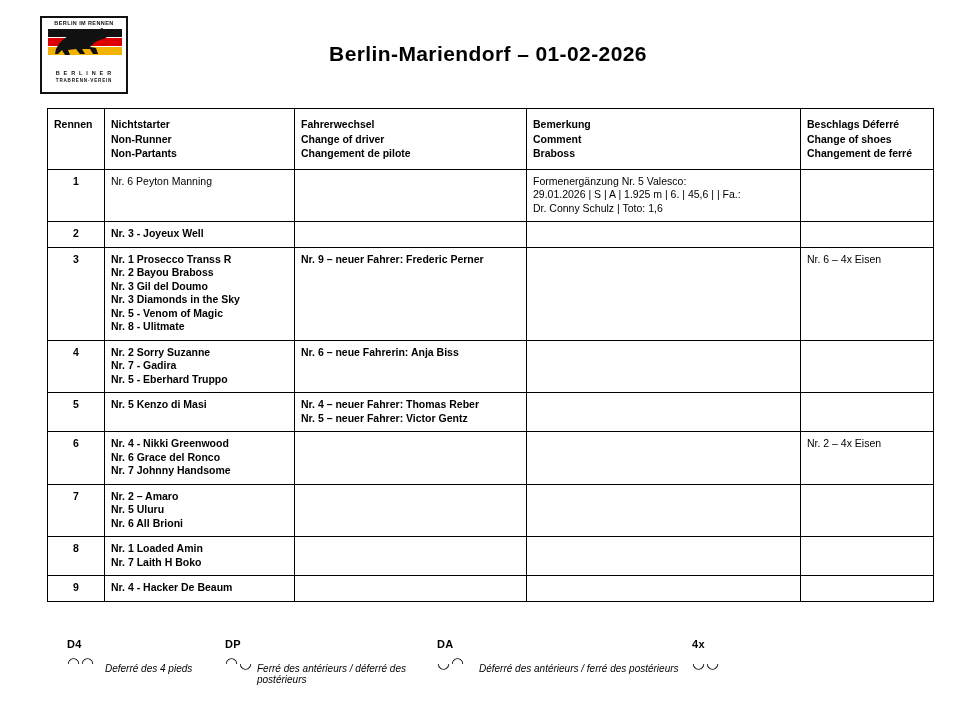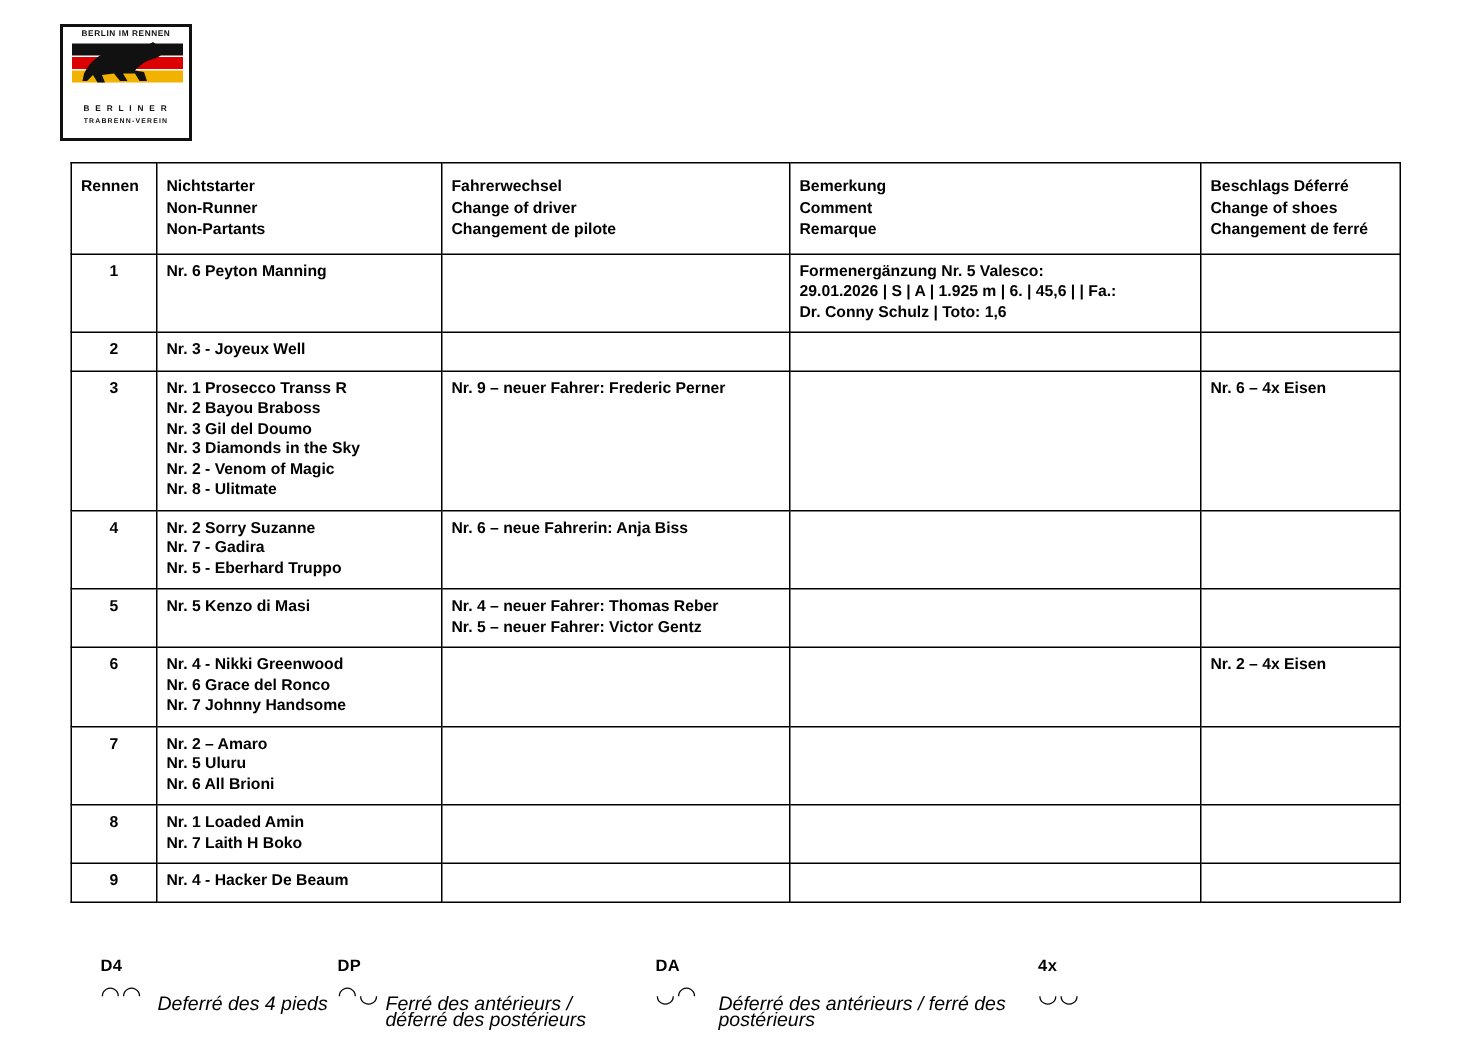--- a/index.html
+++ b/index.html
@@ -125,21 +125,21 @@
   .col-comment{ width: 274px; }
   .col-shoes  { width: 133px; }
 
   td.race-no {
     text-align: center;
     font-weight: bold;
     font-size: 10.5px;
     padding-top: 6px;
   }
   td.cell-bold { font-weight: bold; }
-  td.cell-reg  { font-weight: bold; }
+  td.cell-reg  { font-weight: normal; }
   .line { display: block; white-space: nowrap; }
 
   
   .legend {
     position: absolute;
     left: 47px;
     top: 638px;
     width: 890px;
     height: 62px;
   }
@@ -155,21 +155,21 @@
   .legend-glyph {
     font-size: 15px;
     line-height: 15px;
     letter-spacing: 1px;
     margin-top: 6px;
     font-family: "DejaVu Sans", sans-serif;
   }
   .legend-text {
     position: absolute;
     top: 25px;
-    font-size: 13px;
+    font-size: 10px;
     font-style: italic;
     line-height: 11px;
   }
   #leg0 { left: 20px; }
   #leg0 .legend-text { left: 38px; width: 130px; }
   #leg1 { left: 178px; }
   #leg1 .legend-text { left: 32px; width: 155px; }
   #leg2 { left: 390px; }
   #leg2 .legend-text { left: 42px; width: 230px; }
   #leg3 { left: 645px; }
@@ -189,20 +189,21 @@
         <div class="flag-stripe flag-gold"></div>
         <svg class="horse" viewBox="0 0 66 30">
           <path d="M4 22 C8 14 14 9 22 7 C28 5 34 6 40 5 C44 4 47 3 50 1 L54 4 L58 3 L57 8 C55 11 51 12 48 13 C44 14 41 17 38 20 L44 21 L46 27 L41 27 L38 22 L30 22 L33 27 L28 27 L24 22 L16 23 L18 28 L13 28 L10 23 L6 27 L3 27 Z" fill="#111111"></path>
         </svg>
       </div>
       <div class="logo-bottom">
         <div>B E R L I N E R</div>
         <div class="small">TRABRENN-VEREIN</div>
       </div>
     </div>
+    <div class="doc-title">Berlin-Mariendorf – 01-02-2026</div>
   </div>
 
   <div class="table-wrap">
     <table class="sheet">
       <colgroup>
         <col class="col-race">
           <col class="col-nonrun">
           <col class="col-driver">
           <col class="col-comment">
           <col class="col-shoes">
@@ -218,21 +219,21 @@
             <span class="line">Non-Partants</span>
           </th>
           <th>
             <span class="line">Fahrerwechsel</span>
             <span class="line">Change of driver</span>
             <span class="line">Changement de pilote</span>
           </th>
           <th>
             <span class="line">Bemerkung</span>
             <span class="line">Comment</span>
-            <span class="line">Remarque</span>
+            <span class="line">Braboss</span>
           </th>
           <th>
             <span class="line">Beschlags Déferré</span>
             <span class="line">Change of shoes</span>
             <span class="line">Changement de ferré</span>
           </th>
         </tr>
       </thead>
       <tbody id="table-body">
           <tr>
@@ -257,21 +258,21 @@
             <td class="cell-reg"></td>
             <td class="cell-reg"></td>
           </tr>
           <tr>
             <td class="race-no">3</td>
             <td class="cell-bold">
               <span class="line">Nr. 1 Prosecco Transs R</span>
               <span class="line">Nr. 2 Bayou Braboss</span>
               <span class="line">Nr. 3 Gil del Doumo</span>
               <span class="line">Nr. 3 Diamonds in the Sky</span>
-              <span class="line">Nr. 2 - Venom of Magic</span>
+              <span class="line">Nr. 5 - Venom of Magic</span>
               <span class="line">Nr. 8 - Ulitmate</span>
             </td>
             <td class="cell-bold">
               <span class="line">Nr. 9 – neuer Fahrer: Frederic Perner</span>
             </td>
             <td class="cell-reg"></td>
             <td class="cell-reg">
               <span class="line">Nr. 6 – 4x Eisen</span>
             </td>
           </tr>

